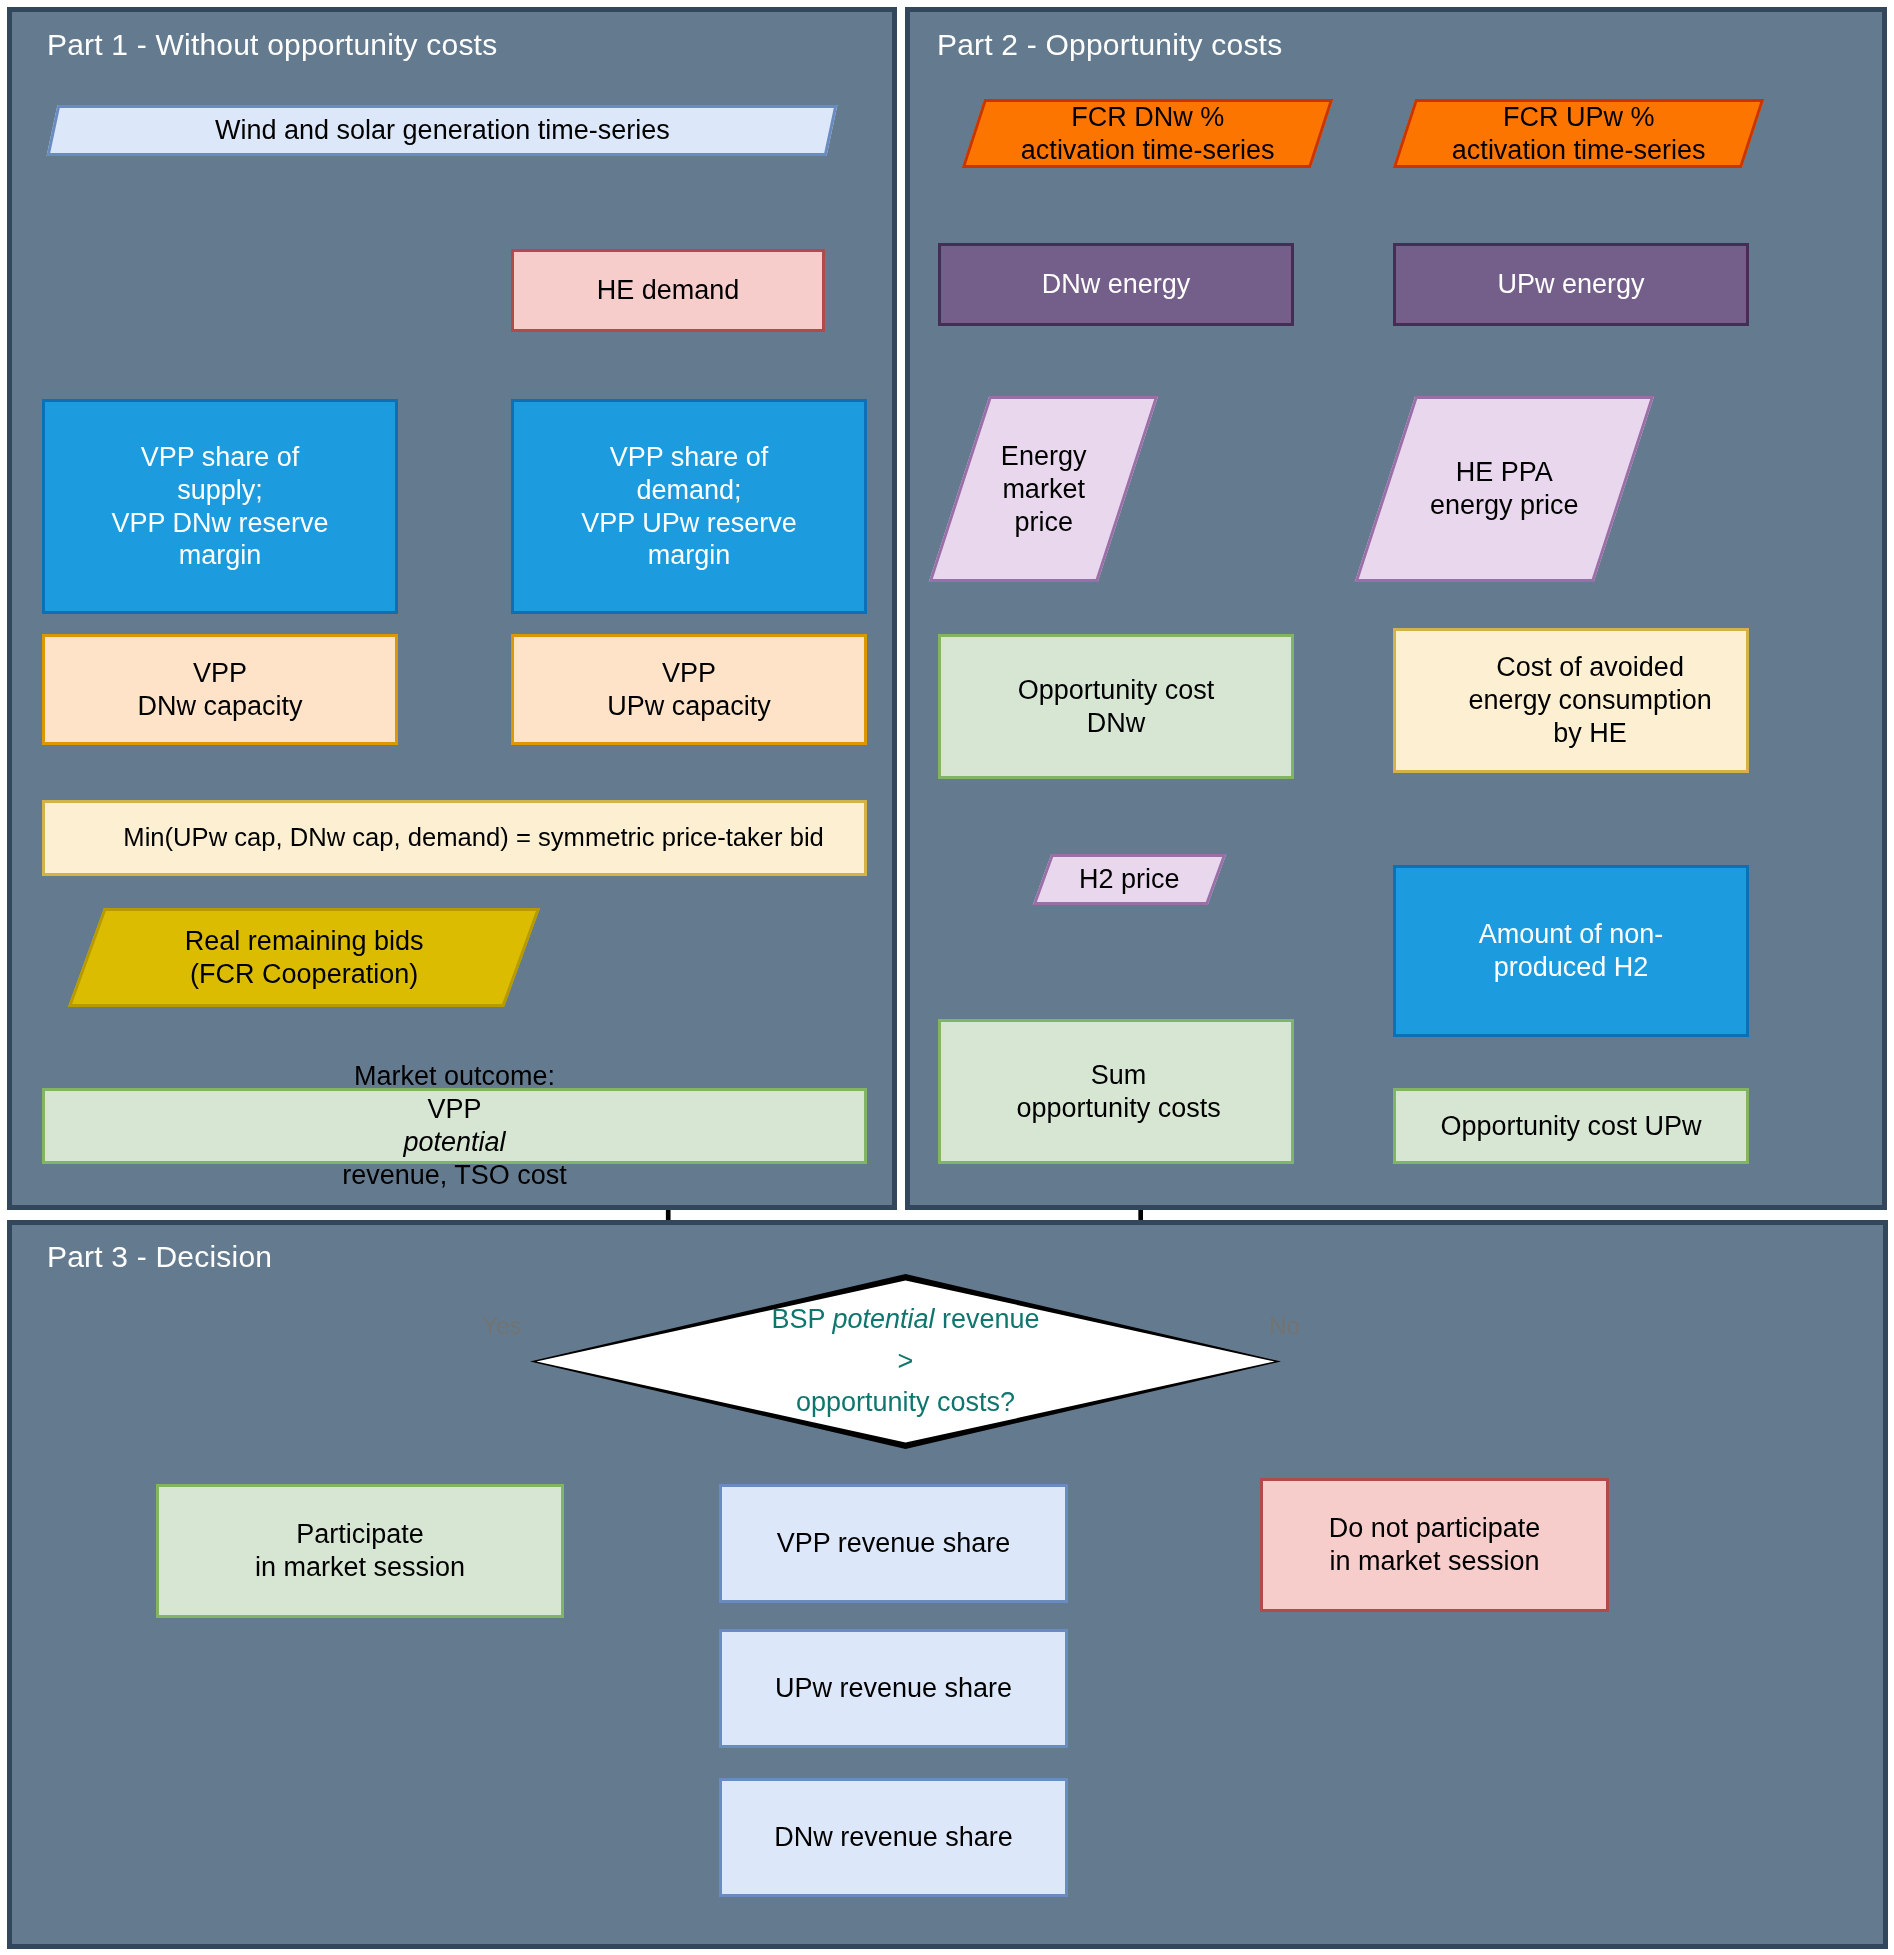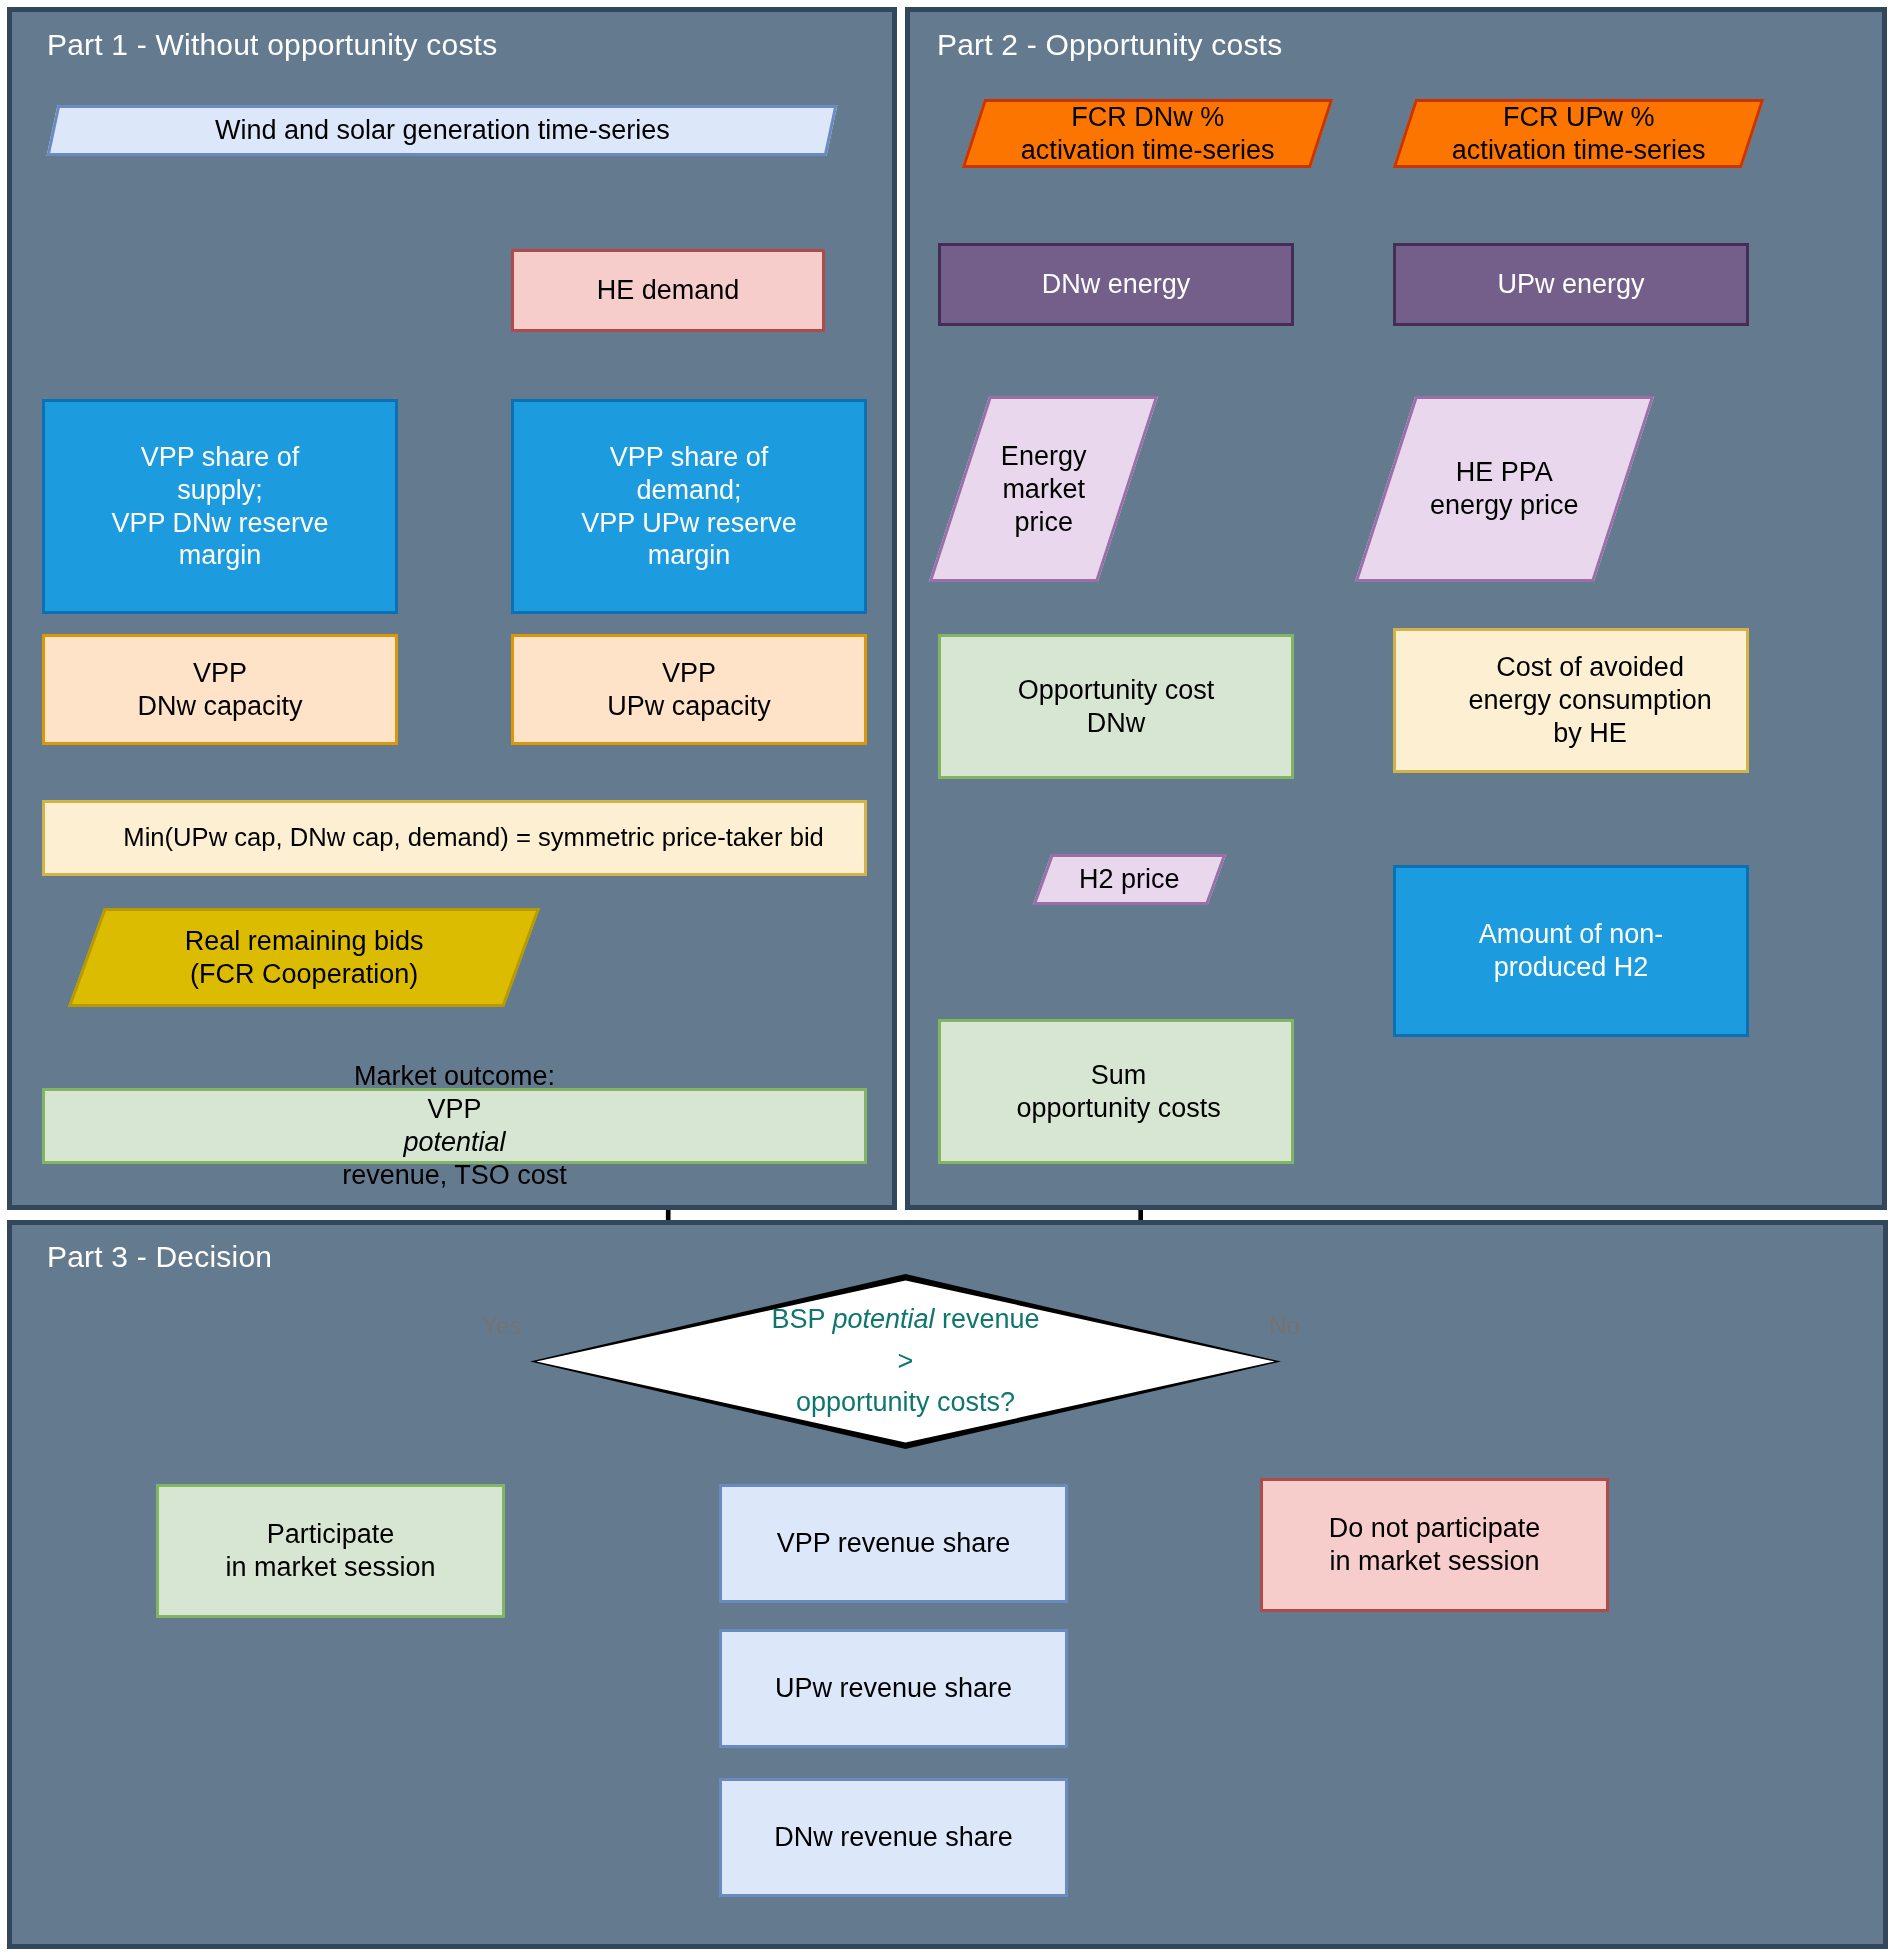--- a/index.html
+++ b/index.html
@@ -229,38 +229,41 @@
   <div class="node n-blue" style="left:1393px;top:850px;width:356px;height:172px;flex-direction:column;">
     <span>Amount of non-</span>
     <span>produced H2</span>
   </div>
 
   <div class="node n-green" style="left:938px;top:1013px;width:356px;height:145px;flex-direction:column;padding-left:11px;">
     <span>Sum</span>
     <span>opportunity costs</span>
   </div>
 
+  <div class="node n-green" style="left:1393px;top:1082px;width:356px;height:76px;">
+    <span>Opportunity cost UPw</span>
+  </div>
 
   <div class="panel" style="left:7px;top:1220px;width:1881px;height:729px;"></div>
   <div class="panel-title" style="left:47px;top:1240px;">Part 3 - Decision</div>
 
   <div class="diamond" style="left:530px;top:1274px;width:751px;height:175px;">
     <div class="dborder"></div>
     <div class="dinner"></div>
     <div class="dtext">
       <div><span>BSP </span><em>potential</em><span> revenue</span></div>
       <div>&gt;</div>
       <div>opportunity costs?</div>
     </div>
   </div>
 
   <div class="edge-label" style="left:482px;top:1312px;">Yes</div>
   <div class="edge-label" style="left:1269px;top:1312px;">No</div>
 
-  <div class="node n-green" style="left:156px;top:1478px;width:349px;height:134px;flex-direction:column;">
+  <div class="node n-green" style="left:156px;top:1478px;width:408px;height:134px;flex-direction:column;">
     <span>Participate</span>
     <span>in market session</span>
   </div>
 
   <div class="node n-pink" style="left:1260px;top:1478px;width:349px;height:134px;flex-direction:column;">
     <span>Do not participate</span>
     <span>in market session</span>
   </div>
 
   <div class="node n-lightblue" style="left:719px;top:1484px;width:349px;height:119px;">

